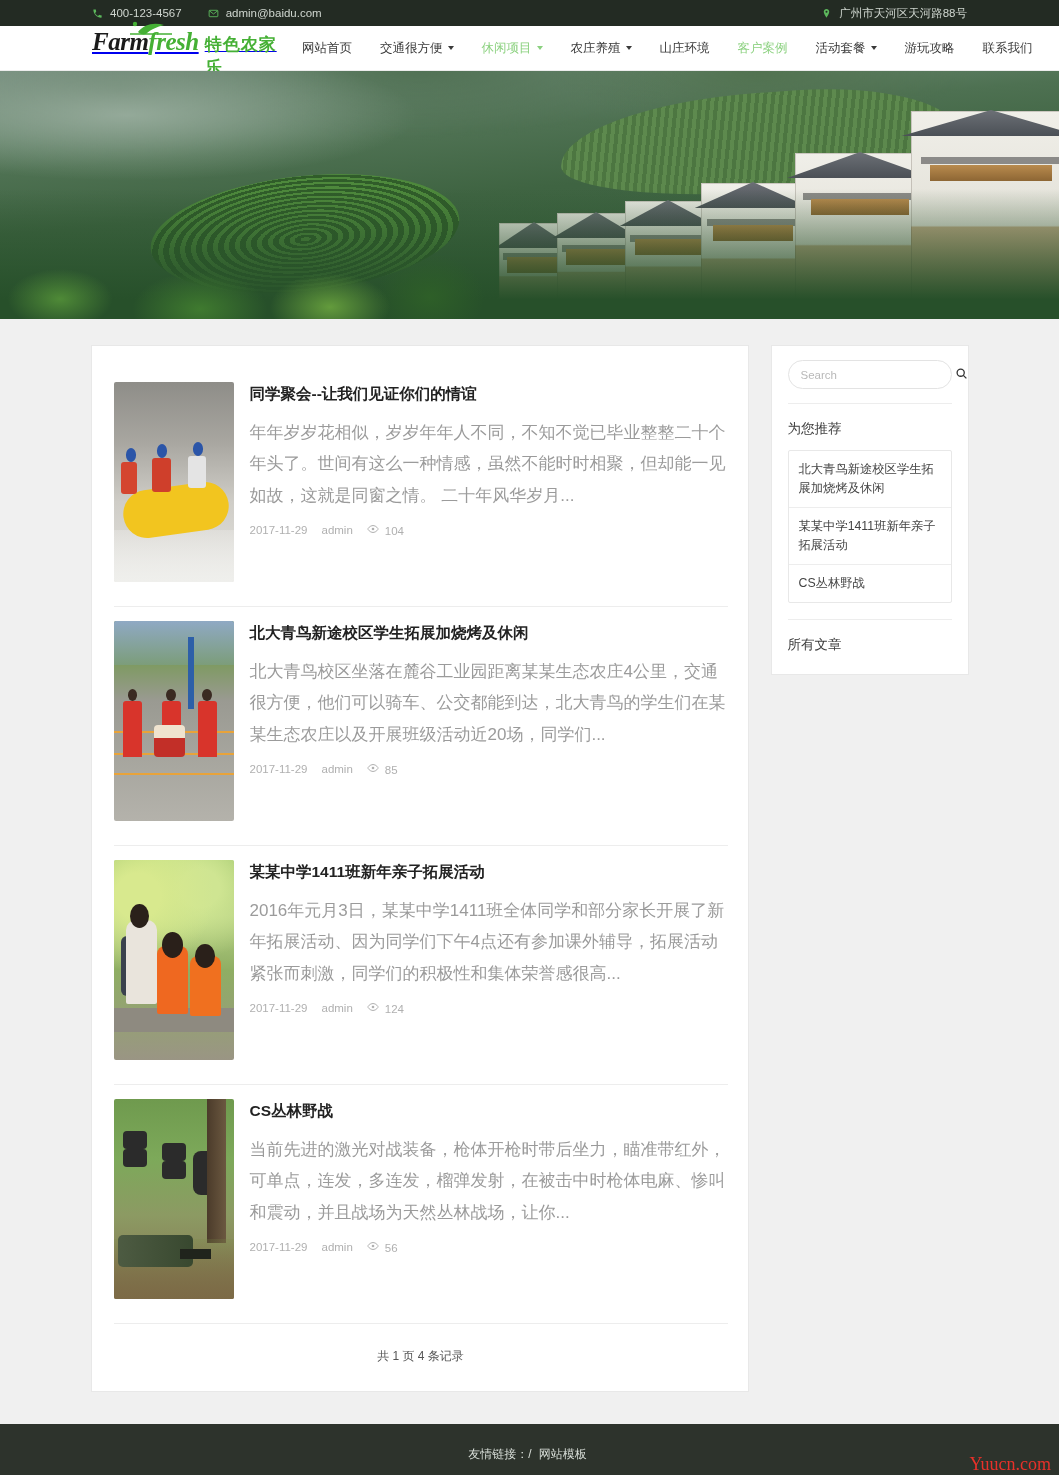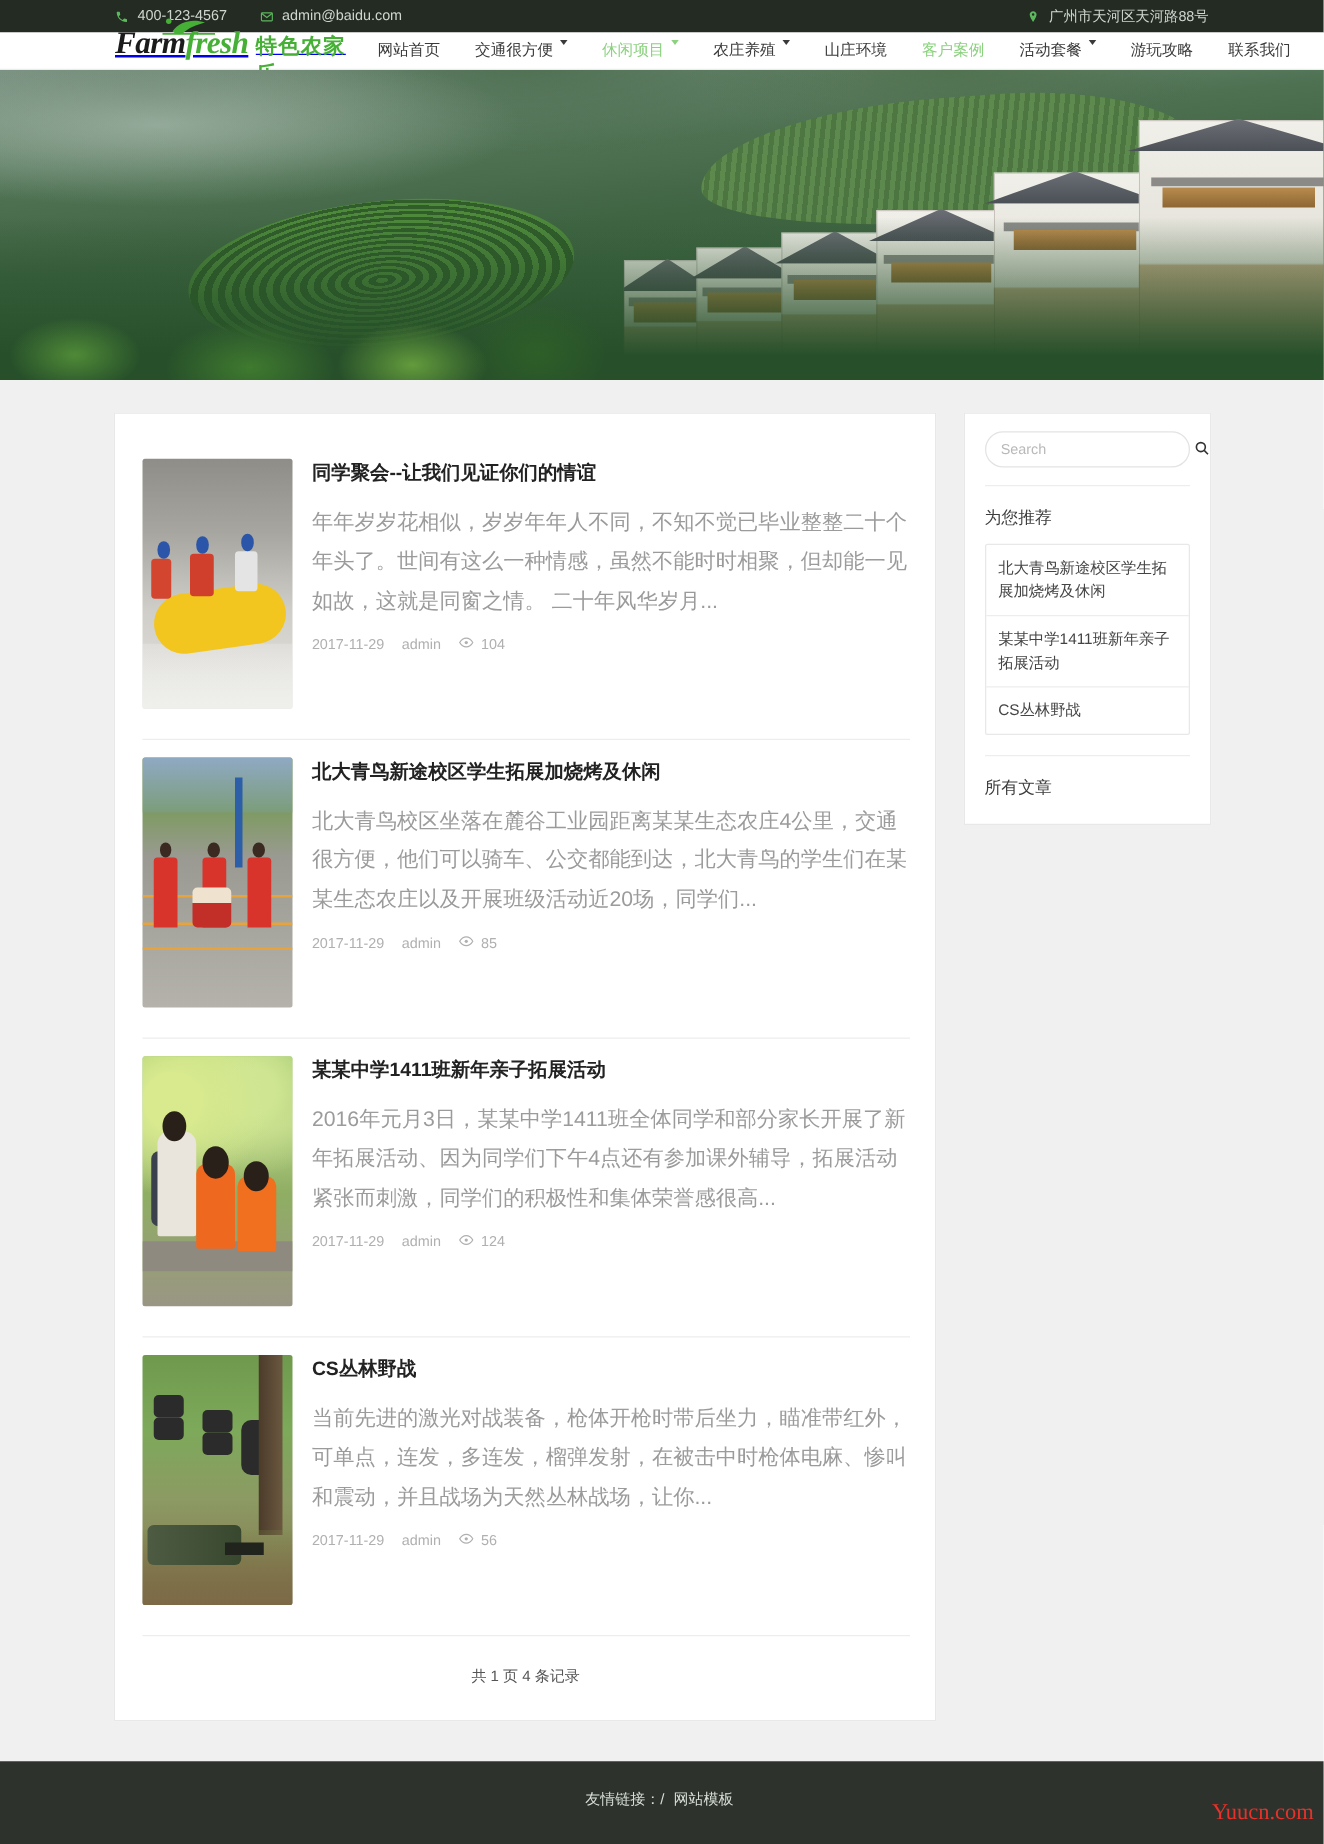--- a/index.html
+++ b/index.html
@@ -23,21 +23,21 @@
     color: #cfd6cf;
   }
   .topbar-left, .topbar-right { display: flex; align-items: center; }
   .tb-item { display: flex; align-items: center; margin-right: 26px; }
   .topbar-right .tb-item { margin-right: 0; }
   .tb-icon { margin-right: 7px; display: inline-flex; align-items: center; color: #5cb85c; }
   .tb-icon svg { display: block; }
 
   
   .header {
-    height: 30px;
+    height: 45px;
     background: #ffffff;
     display: flex;
     align-items: center;
     padding: 0 92px;
     border-bottom: 1px solid #ececec;
   }
   .logo { display: flex; align-items: center; width: 250px; }
   .logo-mark { position: relative; width: 188px; height: 40px; }
   .logo-farm {
     font-family: "Liberation Serif", "DejaVu Serif", serif;
@@ -51,21 +51,21 @@
   }
   .logo-cn {
     font-size: 17px; font-weight: bold; color: #45b035;
     margin-left: 6px; letter-spacing: 1px;
   }
   .logo-row { display: flex; align-items: baseline; }
   .logo-sprout { position: absolute; top: -8px; left: 36px; }
 
   .nav { display: flex; align-items: center; margin-left: 8px; }
   .nav-item {
-    display: flex; 
+    display: flex; align-items: center;
     font-size: 12.5px; color: #3a3a3a;
     padding: 0 14px; cursor: pointer; white-space: nowrap;
   }
   .nav-item.green { color: #8bd17f; }
   .caret {
     display: inline-block; margin-left: 5px;
     border-left: 3.5px solid transparent;
     border-right: 3.5px solid transparent;
     border-top: 4px solid currentColor;
   }
@@ -163,21 +163,21 @@
     margin-bottom: 12px; line-height: 1.35; cursor: pointer;
   }
   .post-desc {
     font-size: 17px; color: #9b9b9b; line-height: 1.85;
     margin-bottom: 12px;
   }
   .post-meta {
     display: flex; align-items: center;
     font-size: 11.5px; color: #b0b0b0; gap: 14px;
   }
-  .meta-views { display: flex; align-items: center; gap: 6px; }
+  .meta-views { display: flex; align-items: flex-end; gap: 6px; }
   .pagination {
     text-align: center; font-size: 12px; color: #555;
     padding: 24px 0 26px 0;
   }
 
   
   .sidebar {
     width: 198px; background: #fff;
     border: 1px solid #e8e8e8;
     padding: 14px 16px 18px 16px;

